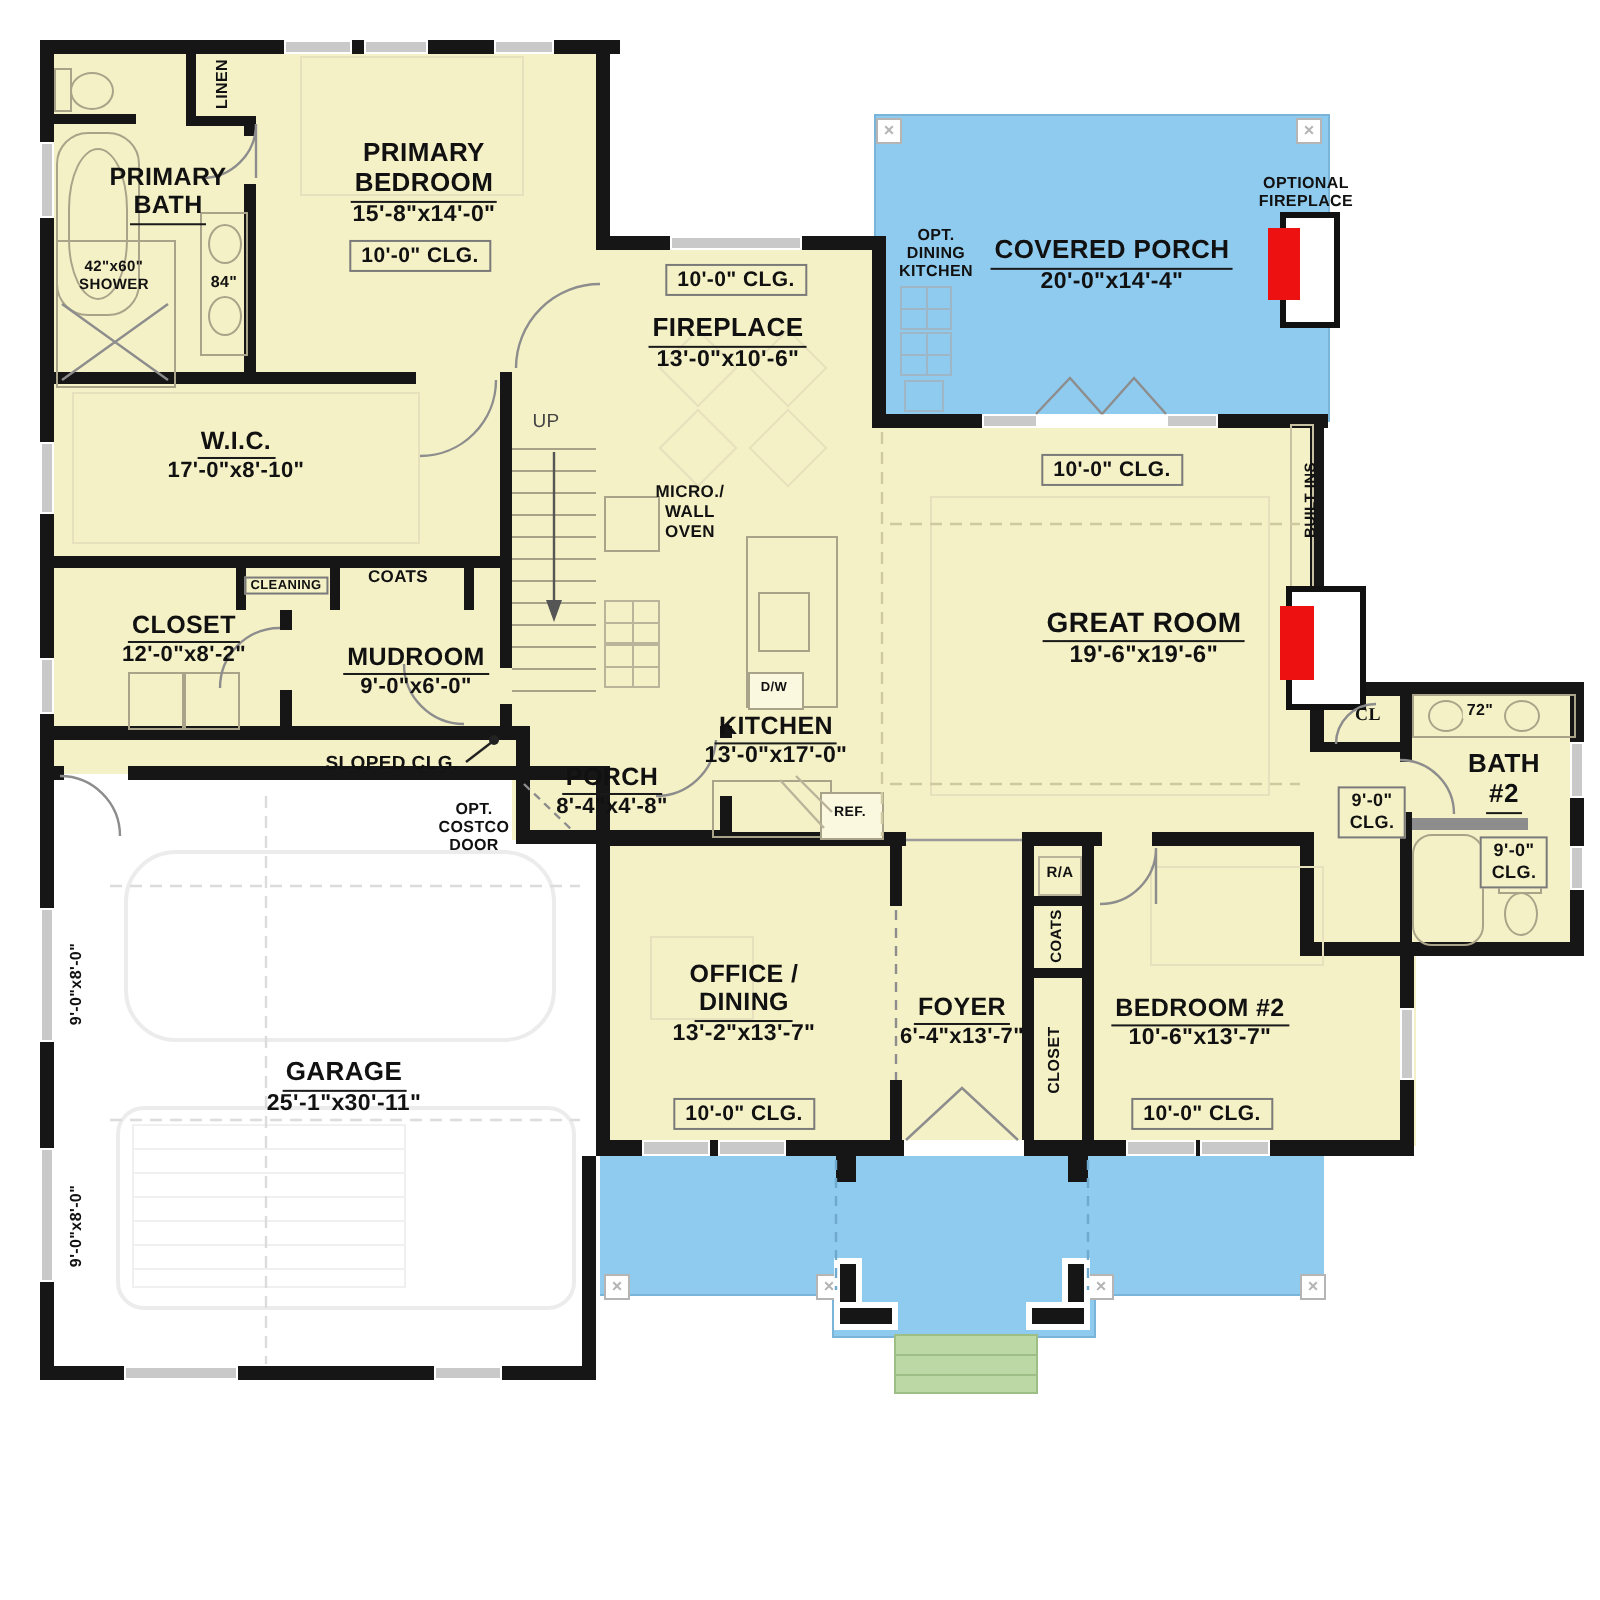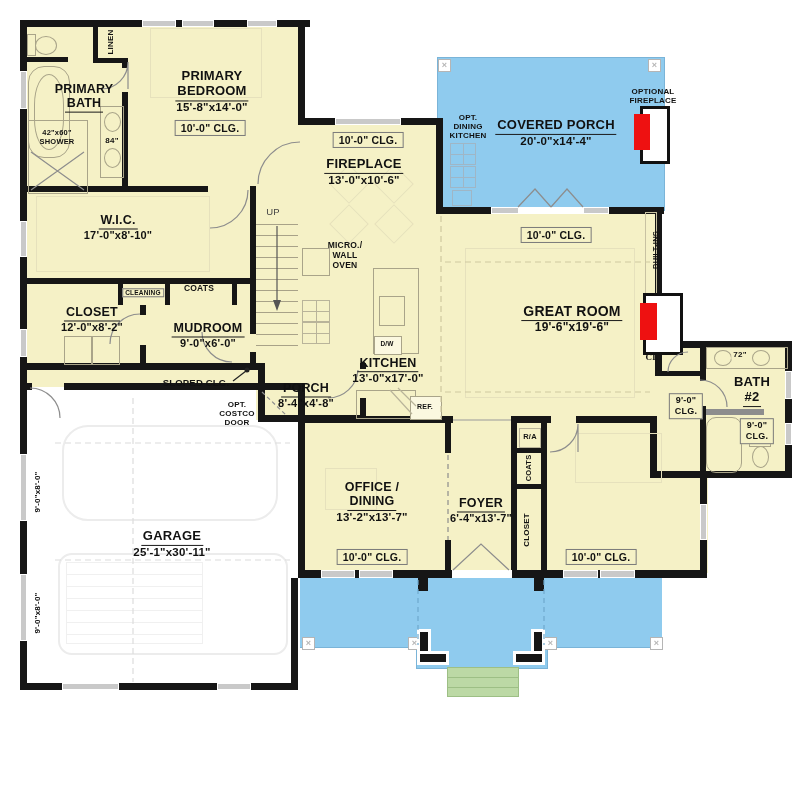--- a/index.html
+++ b/index.html
@@ -323,21 +323,21 @@
     <div>FIREPLACE</div>
   </div>
 
   <div class="lb clgbox" style="left:556px;top:235px;font-size:10.5px;">10'-0" CLG.</div>
   <div class="lb" style="left:572px;top:319px;font-size:14px;">
     <div class="u">GREAT ROOM</div>
     <div style="font-size:12px;">19'-6"x19'-6"</div>
   </div>
   <div class="lb v" style="left:656px;top:250px;font-size:7.5px;">BUILT-INS</div>
 
-  <div class="lb" style="left:652px;top:357px;font-size:9px;font-family:Liberation Serif, serif;">CL</div>
+  <div class="lb" style="left:684px;top:357px;font-size:9px;font-family:Liberation Serif, serif;">CL</div>
   <div class="lb" style="left:740px;top:355px;font-size:8px;background:#f5f1c6;padding:0 2px;">72"</div>
   <div class="lb" style="left:752px;top:391px;font-size:13px;">
     <div>BATH</div>
     <div class="u">#2</div>
   </div>
   <div class="lb clgbox" style="left:686px;top:406px;font-size:9px;line-height:1.2;">
     <div>9'-0"</div>
     <div>CLG.</div>
   </div>
   <div class="lb clgbox" style="left:757px;top:431px;font-size:9px;line-height:1.2;">
@@ -354,20 +354,24 @@
     <div class="u">DINING</div>
     <div style="font-size:11.5px;">13'-2"x13'-7"</div>
   </div>
   <div class="lb clgbox" style="left:372px;top:557px;font-size:10.5px;">10'-0" CLG.</div>
 
   <div class="lb" style="left:481px;top:511px;font-size:12.5px;">
     <div class="u">FOYER</div>
     <div style="font-size:11px;">6'-4"x13'-7"</div>
   </div>
 
+  <div class="lb" style="left:600px;top:512px;font-size:12.5px;">
+    <div class="u">BEDROOM #2</div>
+    <div style="font-size:11.5px;">10'-6"x13'-7"</div>
+  </div>
   <div class="lb clgbox" style="left:601px;top:557px;font-size:10.5px;">10'-0" CLG.</div>
 
   <div class="lb" style="left:172px;top:544px;font-size:13px;">
     <div class="u">GARAGE</div>
     <div style="font-size:11.5px;">25'-1"x30'-11"</div>
   </div>
   <div class="lb v" style="left:38px;top:492px;font-size:8px;">9'-0"x8'-0"</div>
   <div class="lb v" style="left:38px;top:613px;font-size:8px;">9'-0"x8'-0"</div>
 
 

